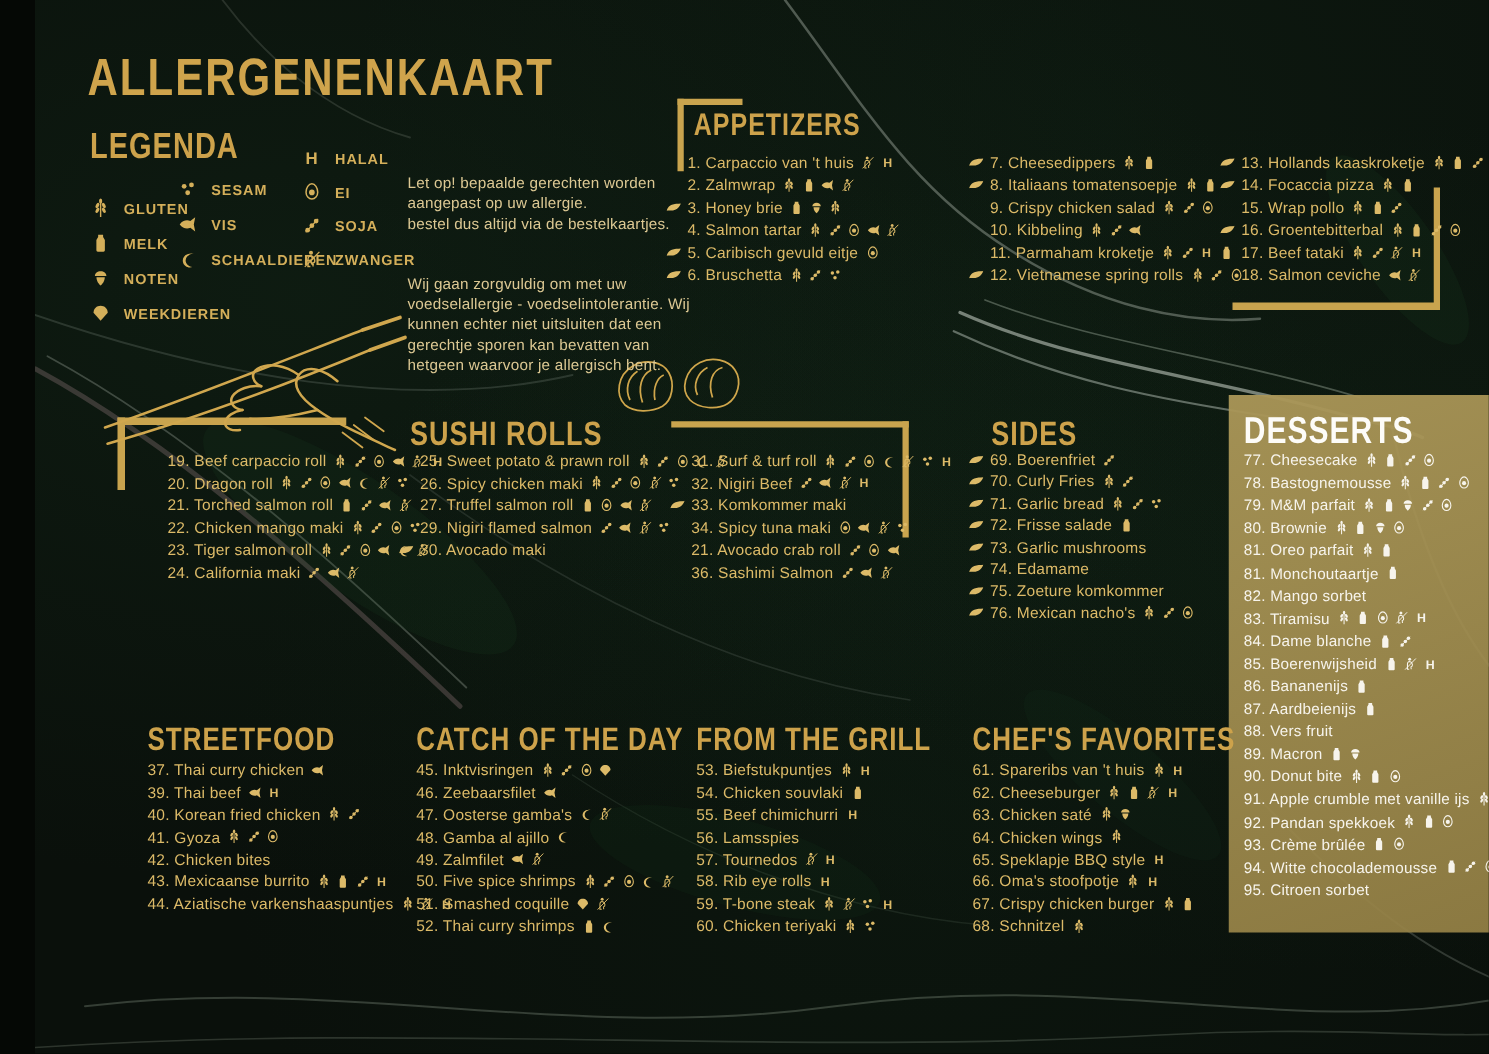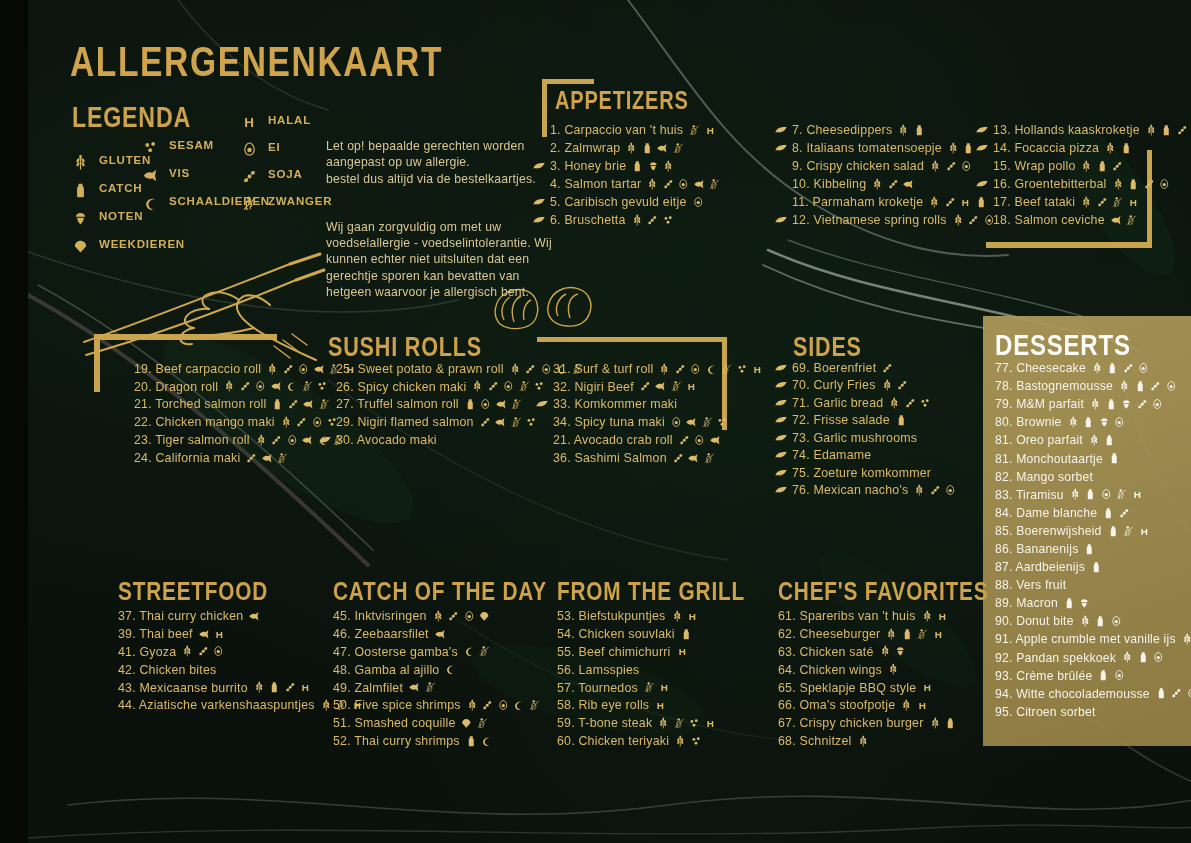--- a/index.html
+++ b/index.html
@@ -16,21 +16,21 @@
     transform-origin:0 0;letter-spacing:1px;white-space:nowrap;}
   .title{font-size:42px;letter-spacing:2px;color:#cfa44c;}
   .bar{position:absolute;background:#c9a44e;}
   .panel{position:absolute;left:955px;top:316px;width:213px;height:430px;
     background:linear-gradient(160deg, rgba(171,151,88,.95), rgba(150,130,70,.92));}
   .intro{position:absolute;left:298px;top:122px;width:236px;color:#dcc893;
     font-size:12.2px;line-height:16.2px;letter-spacing:.2px;white-space:pre-line;}
   .intro p{margin:0 0 16px 0;}
   
   .lg-col{position:absolute;}
-  .lg-row{display:flex;gap:10px;height:28px;color:#d4af5a;
+  .lg-row{display:flex;align-items:center;gap:10px;height:28px;color:#d4af5a;
     font-weight:700;font-size:11.5px;letter-spacing:.8px;}
   .lg-col3 .lg-row{height:27px;}
   .lg-row .ic{width:17px;height:17px;margin:0;}
   
   .list{position:absolute;}
   .mi{position:relative;display:flex;align-items:center;height:var(--rh,18px);
     font-size:12.4px;color:#dcba68;white-space:nowrap;letter-spacing:.2px;}
   .mi-label{display:inline-block;}
   .mi .ic{width:12.5px;height:12.5px;margin-left:3px;flex:none;}
   .mi .ic:first-child{margin-left:0;}
@@ -173,21 +173,21 @@
   <div class="lg-row">
       <span class="lg-ic"><svg class="ic" viewBox="0 0 24 24">
             <use href="#ic-gluten"></use>
           </svg></span>
       <span class="lg-label">GLUTEN</span>
     </div>
       <div class="lg-row">
       <span class="lg-ic"><svg class="ic" viewBox="0 0 24 24">
             <use href="#ic-melk"></use>
           </svg></span>
-      <span class="lg-label">CATCH</span>
+      <span class="lg-label">MELK</span>
     </div>
       <div class="lg-row">
       <span class="lg-ic"><svg class="ic" viewBox="0 0 24 24">
             <use href="#ic-noten"></use>
           </svg></span>
       <span class="lg-label">NOTEN</span>
     </div>
       <div class="lg-row">
       <span class="lg-ic"><svg class="ic" viewBox="0 0 24 24">
             <use href="#ic-weekdieren"></use>
@@ -1246,20 +1246,32 @@
           <svg class="ic" viewBox="0 0 24 24">
             <use href="#ic-vis"></use>
           </svg>
           <svg class="ic" viewBox="0 0 24 24">
             <use href="#ic-halal"></use>
           </svg>
         </span>
     </div>
       <div class="mi">
 
+      <span class="mi-label">40. Korean fried chicken</span>
+      <span class="mi-icons">
+          <svg class="ic" viewBox="0 0 24 24">
+            <use href="#ic-gluten"></use>
+          </svg>
+          <svg class="ic" viewBox="0 0 24 24">
+            <use href="#ic-soja"></use>
+          </svg>
+        </span>
+    </div>
+      <div class="mi">
+
       <span class="mi-label">41. Gyoza</span>
       <span class="mi-icons">
           <svg class="ic" viewBox="0 0 24 24">
             <use href="#ic-gluten"></use>
           </svg>
           <svg class="ic" viewBox="0 0 24 24">
             <use href="#ic-soja"></use>
           </svg>
           <svg class="ic" viewBox="0 0 24 24">
             <use href="#ic-ei"></use>

